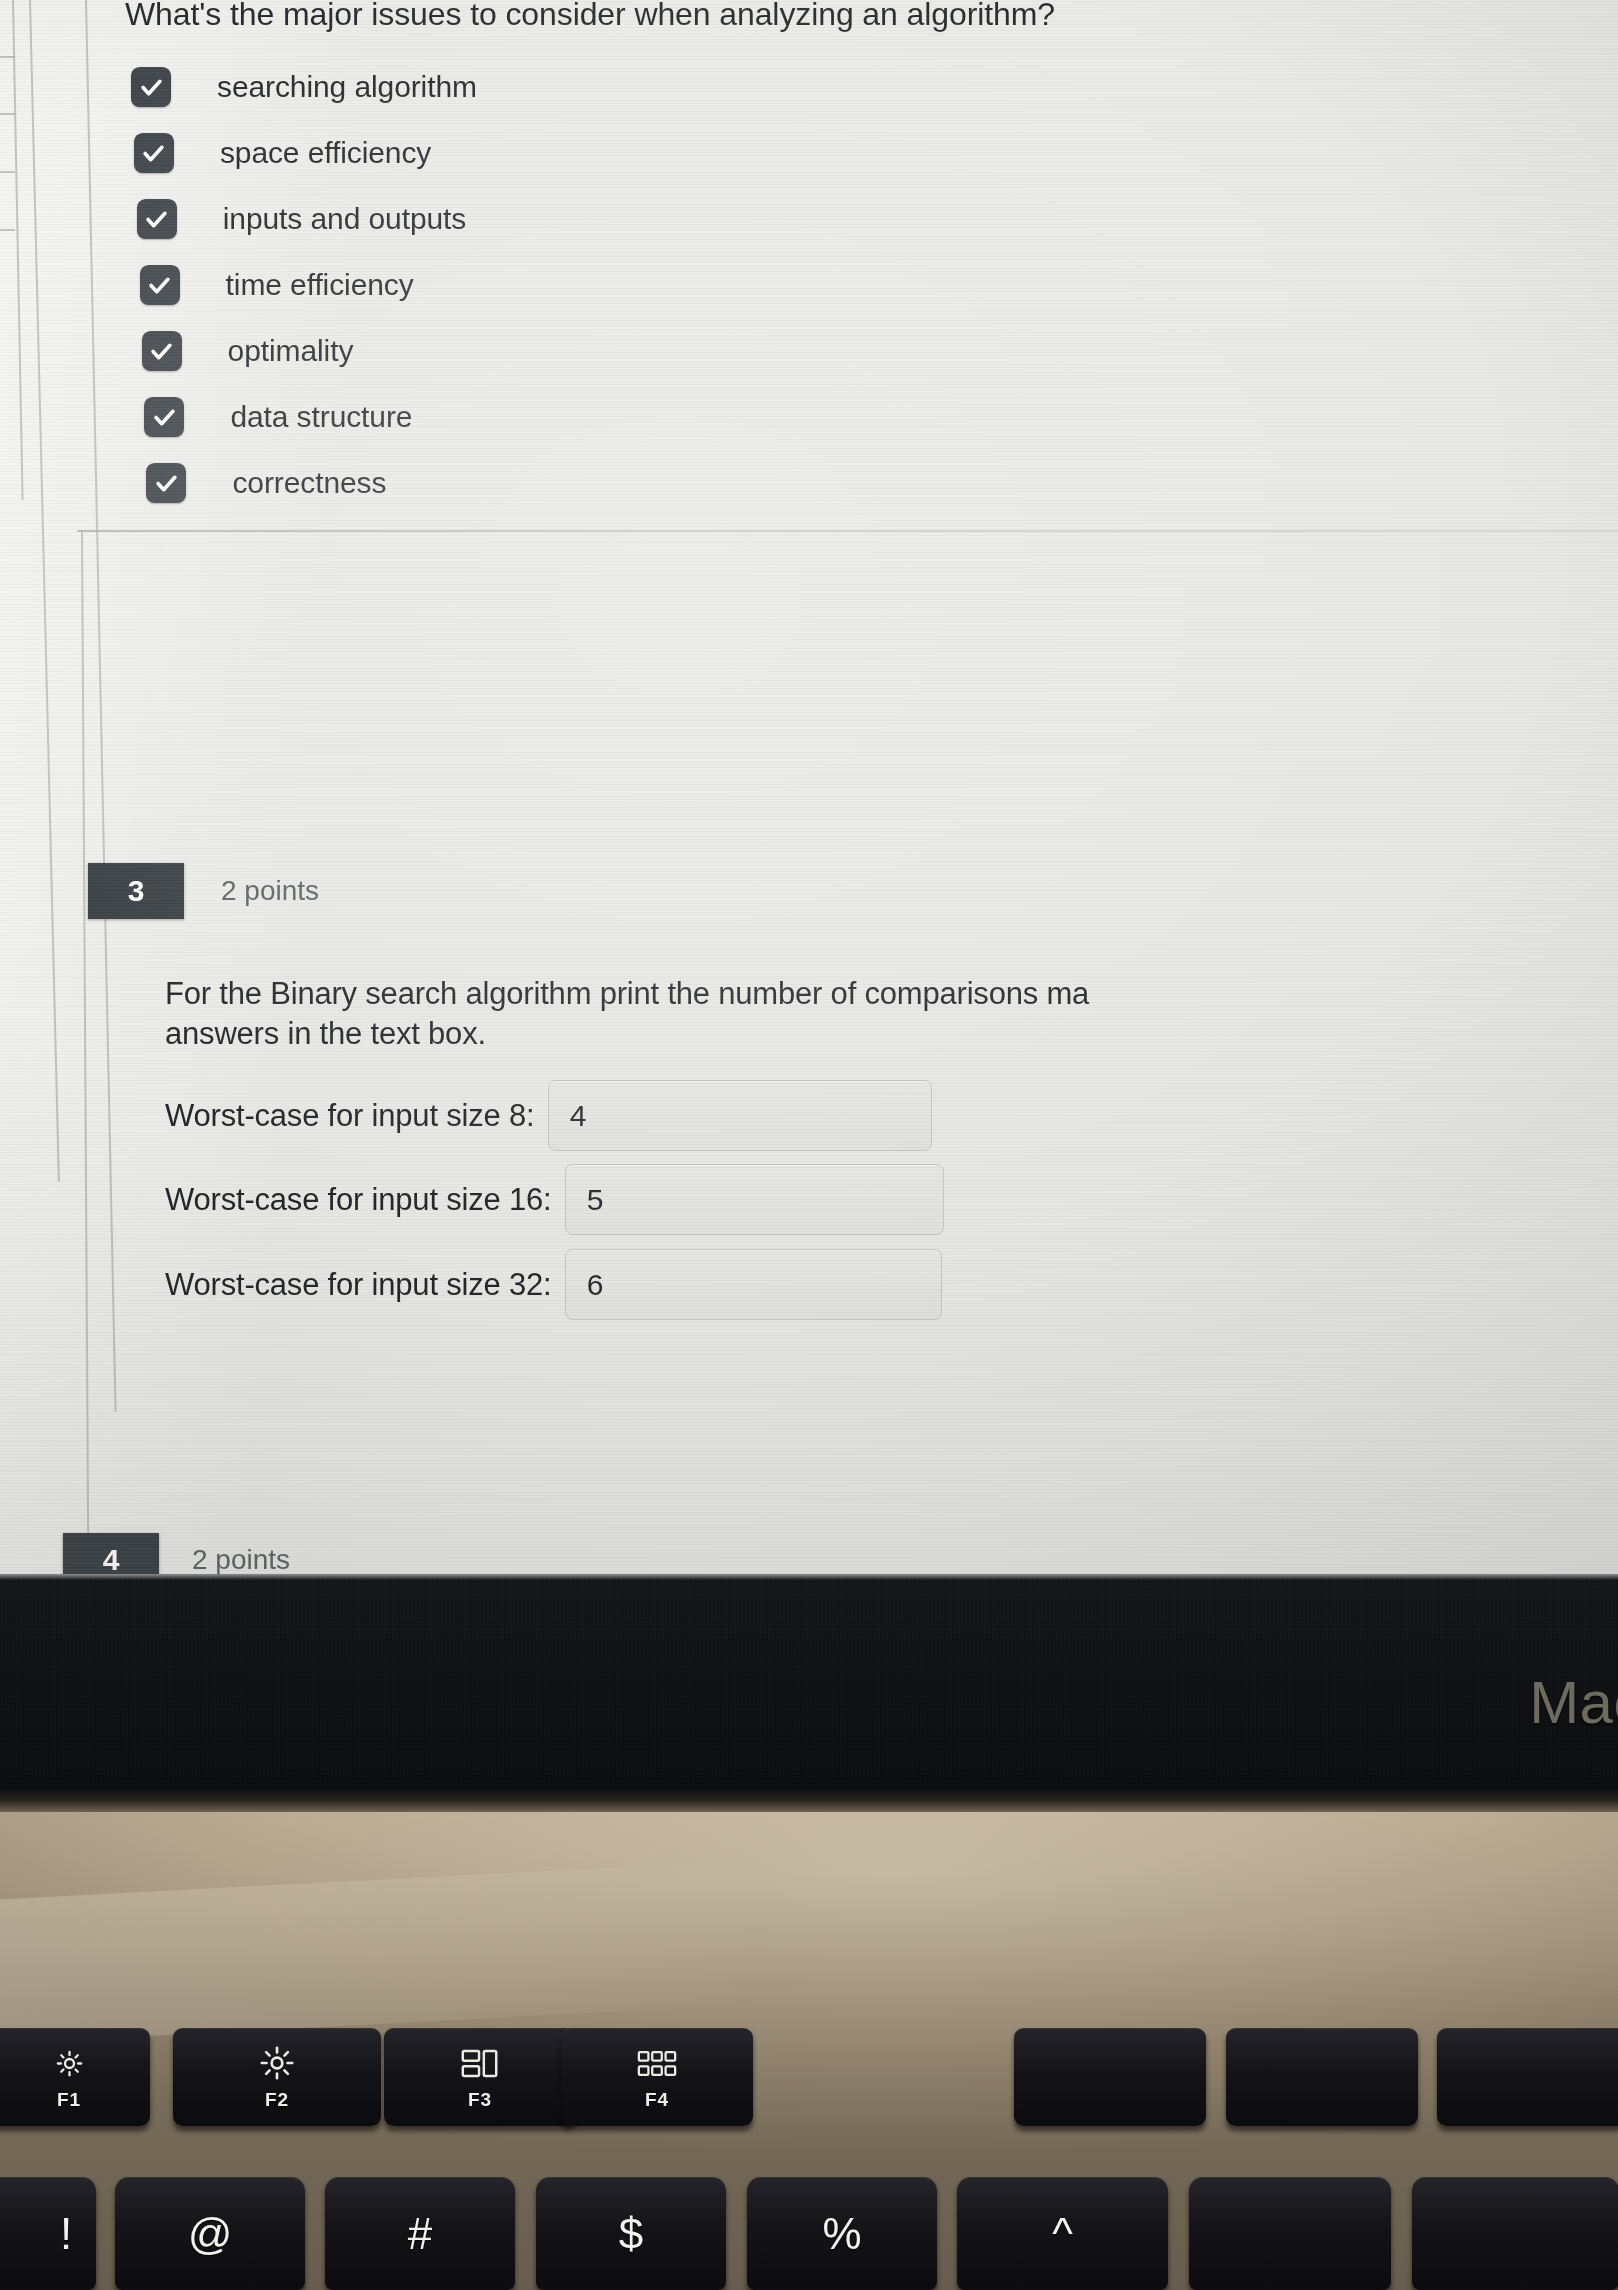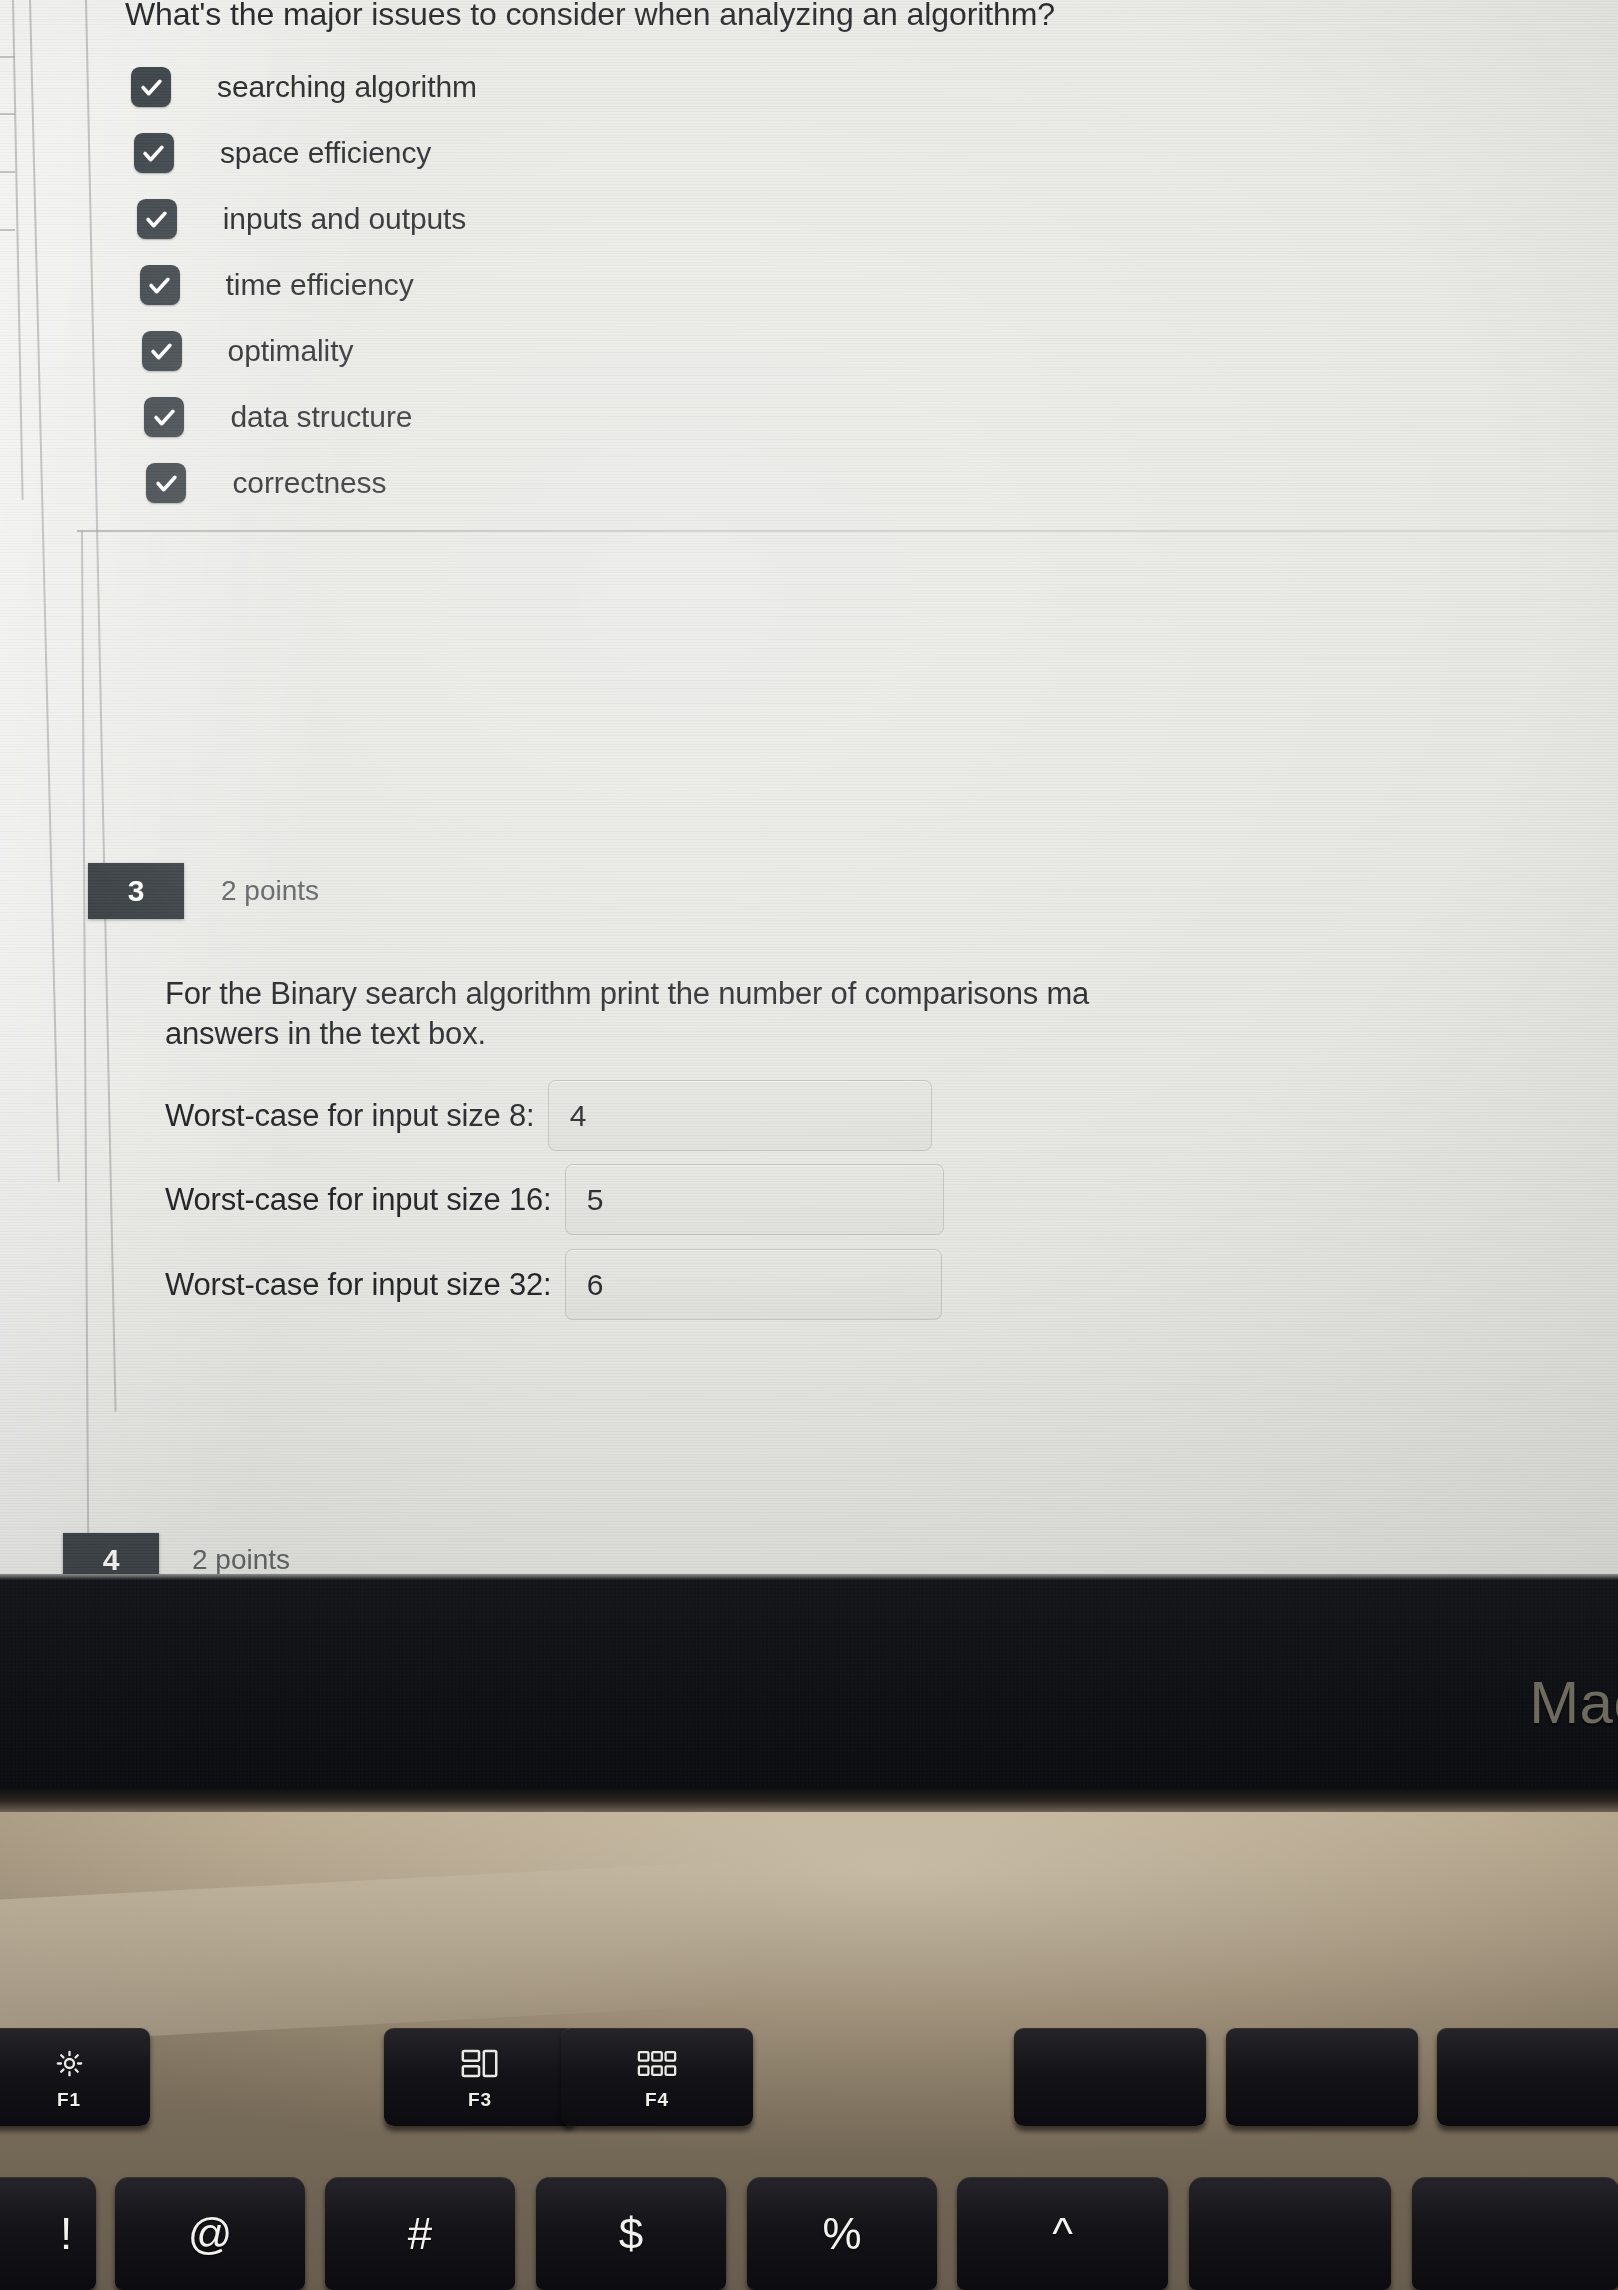--- a/index.html
+++ b/index.html
@@ -489,20 +489,36 @@
           <line x1="26.8" y1="18" x2="30" y2="18"></line>
           <line x1="9.5" y1="9.5" x2="11.8" y2="11.8"></line>
           <line x1="24.2" y1="24.2" x2="26.5" y2="26.5"></line>
           <line x1="26.5" y1="9.5" x2="24.2" y2="11.8"></line>
           <line x1="11.8" y1="24.2" x2="9.5" y2="26.5"></line>
         </svg>
       </span>
       <span class="flabel">F1</span>
     </div>
 
+    <div class="key fkey" style="left:173px; width:208px;">
+      <span class="glyph">
+        <svg width="40" height="40" viewBox="0 0 42 42" fill="none" stroke="#eceae5" stroke-width="2.8" stroke-linecap="round">
+          <circle cx="21" cy="21" r="5.6" fill="none"></circle>
+          <line x1="21" y1="5" x2="21" y2="10"></line>
+          <line x1="21" y1="32" x2="21" y2="37"></line>
+          <line x1="5" y1="21" x2="10" y2="21"></line>
+          <line x1="32" y1="21" x2="37" y2="21"></line>
+          <line x1="9.6" y1="9.6" x2="13.2" y2="13.2"></line>
+          <line x1="28.8" y1="28.8" x2="32.4" y2="32.4"></line>
+          <line x1="32.4" y1="9.6" x2="28.8" y2="13.2"></line>
+          <line x1="13.2" y1="28.8" x2="9.6" y2="32.4"></line>
+        </svg>
+      </span>
+      <span class="flabel">F2</span>
+    </div>
 
     <div class="key fkey" style="left:384px; width:192px;">
       <span class="glyph">
         <svg width="42" height="33" viewBox="0 0 44 34" fill="none" stroke="#eceae5" stroke-width="2.6">
           <rect x="4" y="4" width="17" height="10" rx="1.5"></rect>
           <rect x="4" y="20" width="17" height="10" rx="1.5"></rect>
           <rect x="26" y="4" width="13" height="26" rx="1.5"></rect>
         </svg>
       </span>
       <span class="flabel">F3</span>

